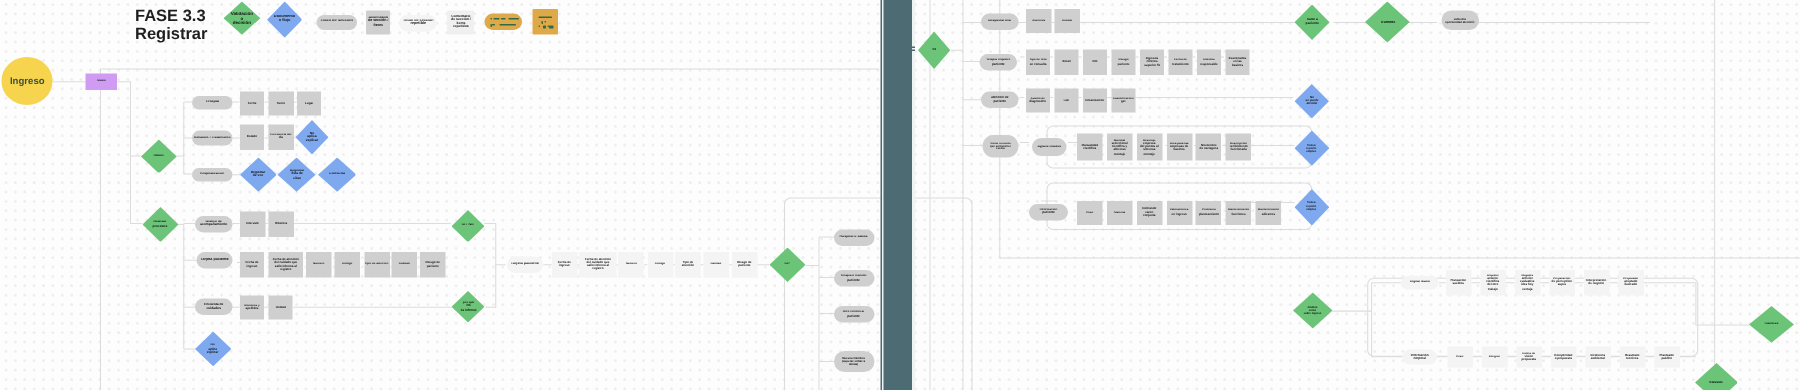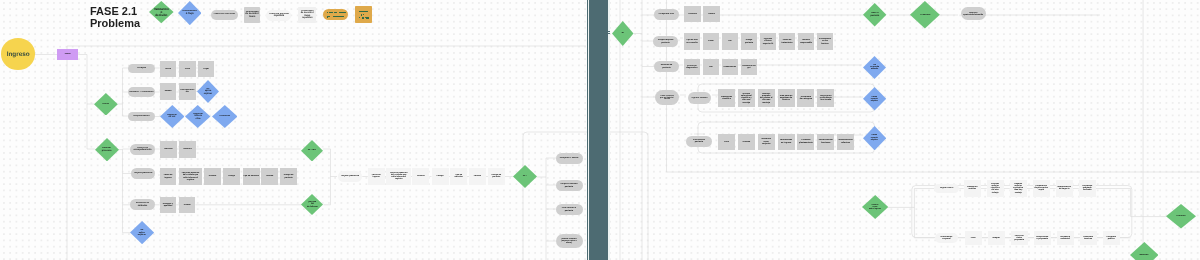--- a/index.html
+++ b/index.html
@@ -662,22 +662,22 @@
       <div class="mark" style="left: 332.8px; top: 15.8px; width: 11.5px; height: 1.3px;"></div>
       <div class="mark" style="left: 359px; top: 11px; width: 9.2px; height: 1.3px;"></div>
       <div class="mark" style="left: 360.8px; top: 14px; width: 1px; height: 2.4px;"></div>
       <div class="mark" style="left: 363.4px; top: 14px; width: 1px; height: 1px;"></div>
       <div class="mark" style="left: 358.9px; top: 17.2px; width: 1.2px; height: 1px;"></div>
       <div class="mark" style="left: 362px; top: 17.4px; width: 1.5px; height: 1.4px;"></div>
       <div class="mark" style="left: 364.5px; top: 17.3px; width: 1px; height: 1.2px;"></div>
       <div class="mark" style="left: 366px; top: 17px; width: 3.4px; height: 1.6px;"></div>
     </div>
   <div class="title" style="left:90px;top:5px;font-size:11px;line-height:12px;">
-    <div>FASE 2.1</div>
-    <div>Problema</div>
+    <div>FASE 3.3</div>
+    <div>Registrar</div>
   </div>
   <div class="divider" id="divider" style="left: 586.9px; top: 0px; width: 23.5px; height: 260px; background: rgb(77, 107, 114);">
     <div class="div-line div-line-l"></div>
     <div class="div-line div-line-r"></div>
     <div class="div-handle">
       <i></i>
       <i></i>
     </div>
   </div>
 </div>

